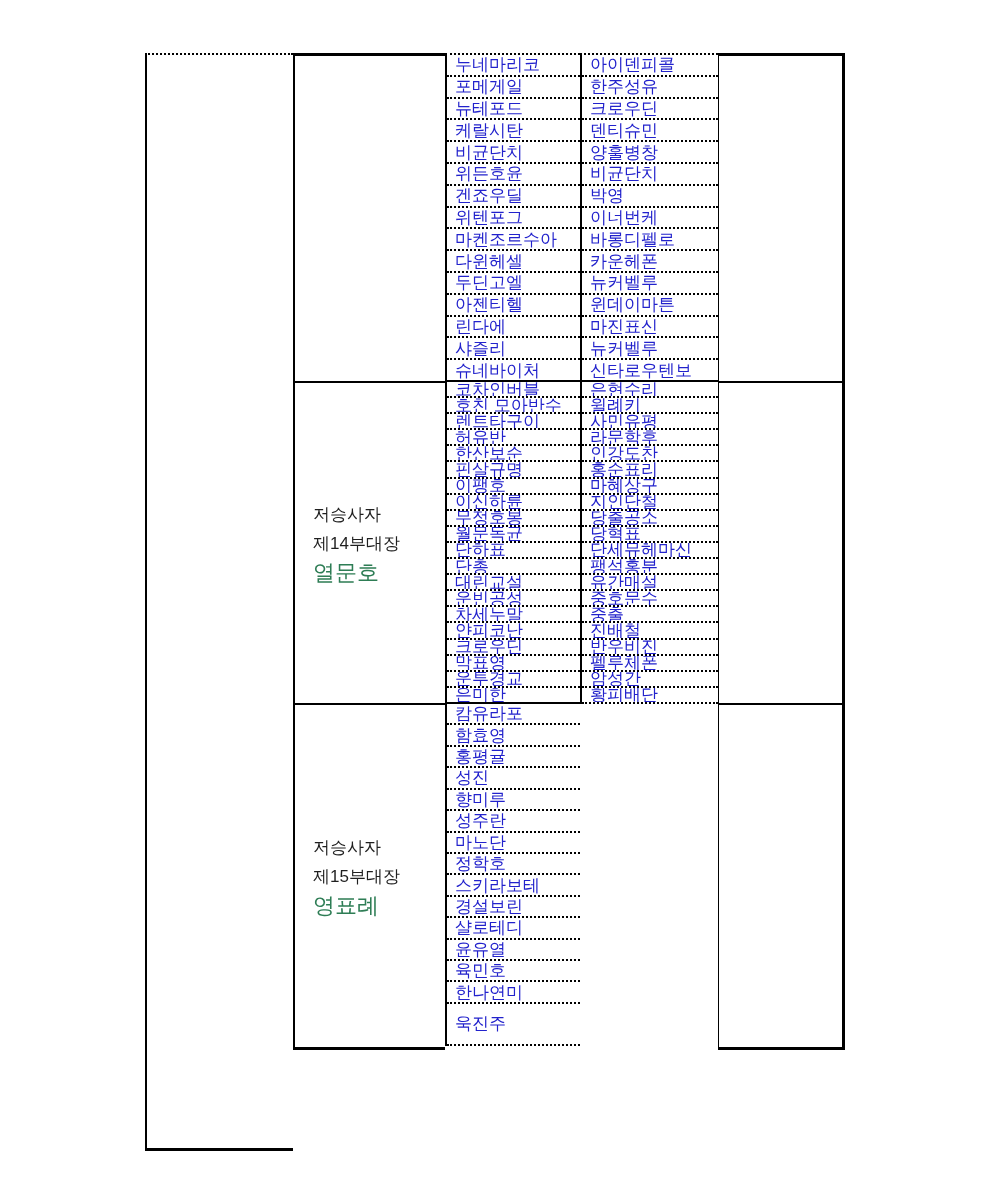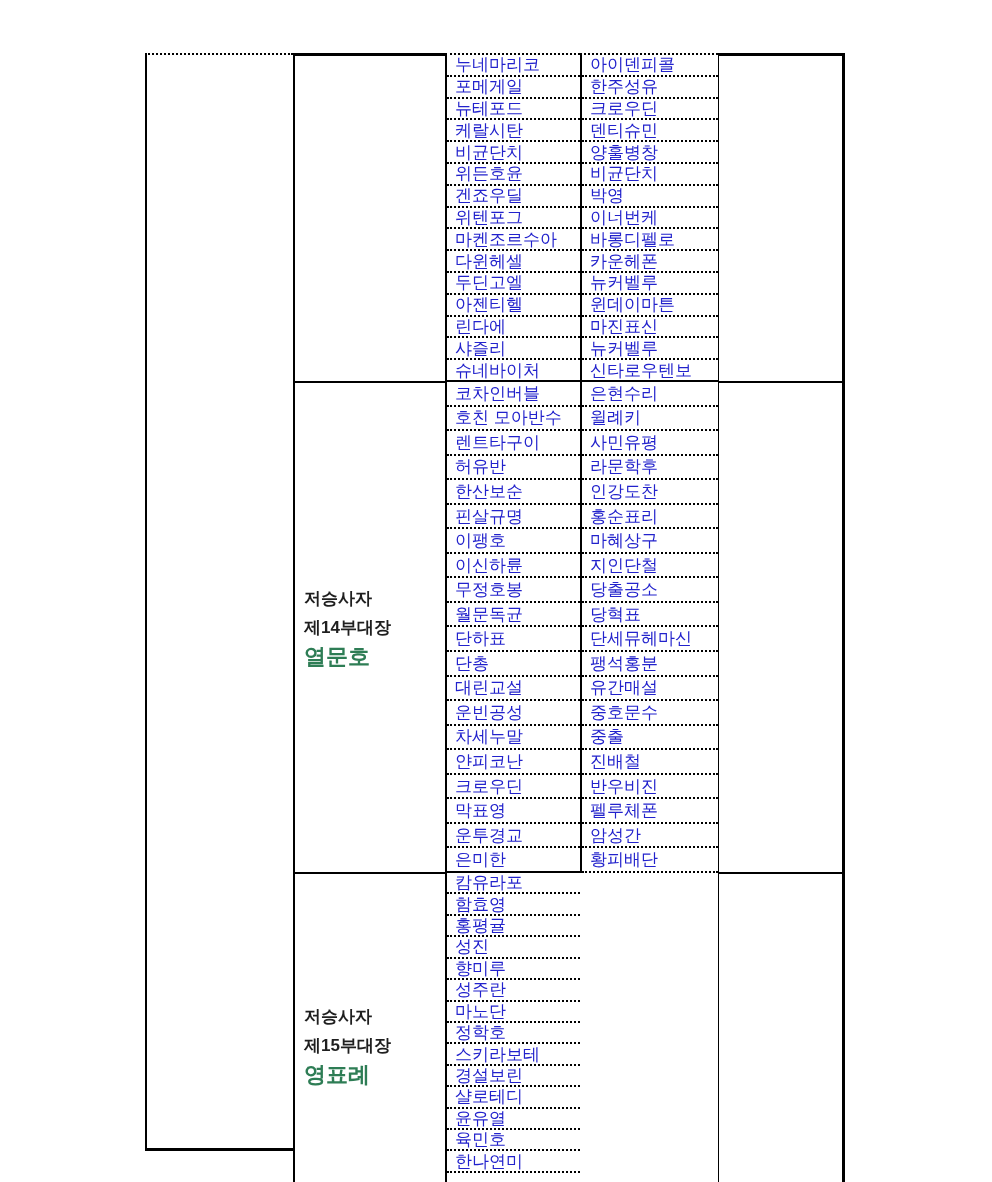--- a/index.html
+++ b/index.html
@@ -46,31 +46,30 @@
   .col-right {
     width: 127px;
     border-left: 1px solid #000;
     border-right: 3px solid #000;
     border-top: 3px solid #000;
     border-bottom: 3px solid #000;
   }
 
   
   .s0 { height: 327px; }
-  .s1 { height: 491px; }
+  .s1 { height: 322px; }
   .s2 { height: 342px; }
 
   .label-cell {
     box-sizing: border-box;
     display: flex;
     flex-direction: column;
     justify-content: center;
     align-items: flex-start;
-    padding-left: 9px;
-    font-weight: bold;
+    padding-left: 18px;
   }
   .label-cell:not(:last-child) { border-bottom: 2px solid #000; }
   .label-line {
     font-size: 17px;
     line-height: 29px;
     color: var(--label-color, #1f1f1f);
     white-space: nowrap;
   }
   .leader-line {
     font-size: 22px;

